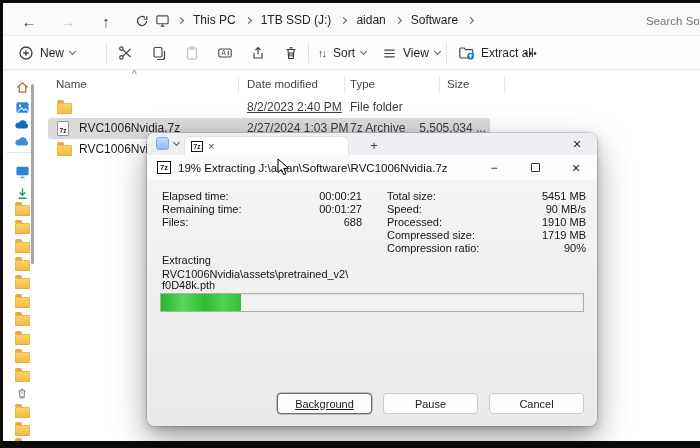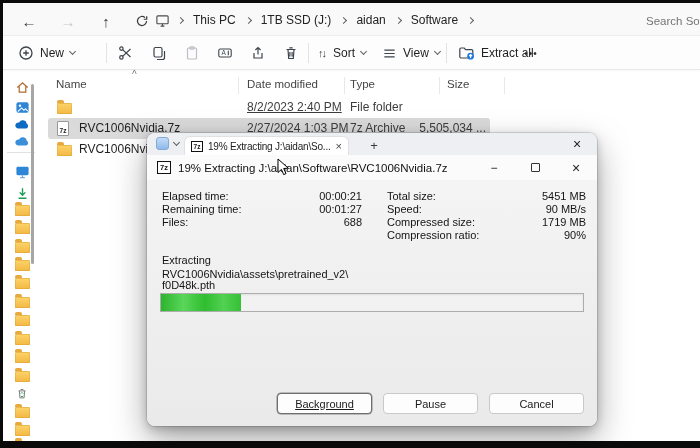--- a/index.html
+++ b/index.html
@@ -317,21 +317,20 @@
   </div>
 
   <div class="szwin">
     <div class="tabstrip">
       <div class="launcher">
         <span class="app-ic"></span>
         <span class="chev-d"></span>
       </div>
       <div class="sztab">
         <span class="sz-ic small">7z</span>
-        <span class="sztab-label">19% Extracting J:\aidan\So...</span>
         <span class="tab-x">×</span>
       </div>
       <div class="tab-plus">
           <span>+</span>
         </div>
       <div class="strip-x">
           <span>×</span>
         </div>
     </div>
     <div class="titlebar">
@@ -365,20 +364,24 @@
       <div class="stats right">
         <div class="srow">
             <span>Total size:</span>
             <span>5451 MB</span>
           </div>
         <div class="srow">
             <span>Speed:</span>
             <span>90 MB/s</span>
           </div>
         <div class="srow">
+            <span>Processed:</span>
+            <span>1910 MB</span>
+          </div>
+        <div class="srow">
             <span>Compressed size:</span>
             <span>1719 MB</span>
           </div>
         <div class="srow">
             <span>Compression ratio:</span>
             <span>90%</span>
           </div>
       </div>
       <div class="action-label">Extracting</div>
       <div class="pathline" style="top:89px">RVC1006Nvidia\assets\pretrained_v2\</div>

